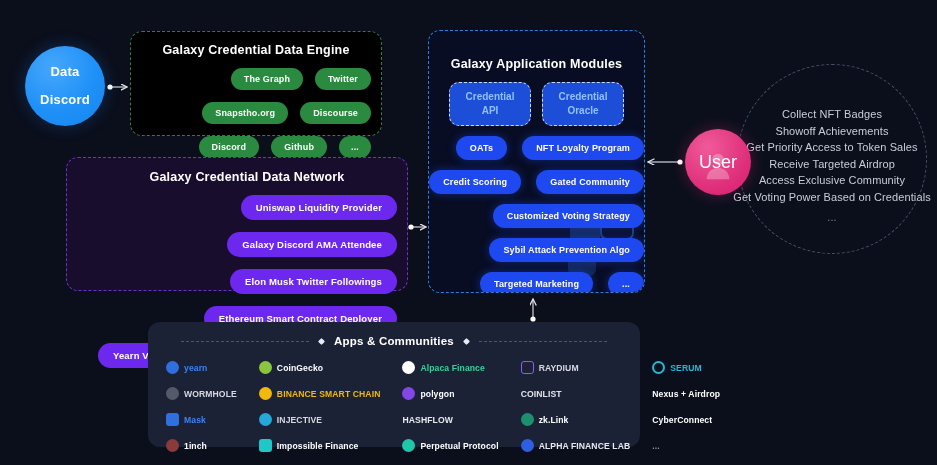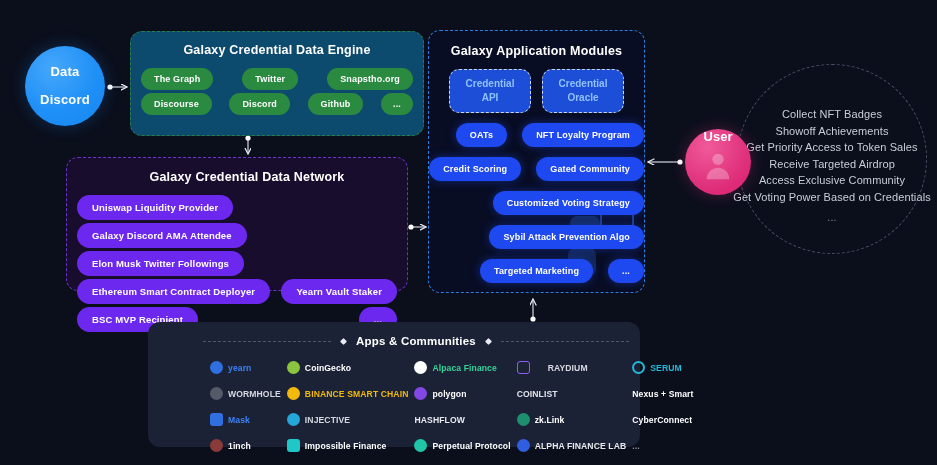--- a/index.html
+++ b/index.html
@@ -26,26 +26,26 @@
 
   
   .panel{ position:absolute; border-radius:12px; }
   .panel .ptitle{
     text-align:center; font-weight:bold; font-size:12.5px; letter-spacing:.2px;
     color:#fff;
   }
 
   
   #engine{
-    left:130px; top:31px; width:294px; height:105px;
-    background:#0c4a6e;
+    left:130px; top:31px; width:252px; height:105px;
+    background:#000000;
     border:1px dashed #2e7d46;
   }
   #engine .ptitle{ margin-top:11px; }
-  .rowwrap{ display:flex; flex-wrap:wrap; justify-content:space-between; gap:3px; margin-top:11px; padding:0 10px; }
+  .rowwrap{ display:flex; flex-wrap:wrap; justify-content:flex-end; gap:12px; margin-top:11px; padding:0 10px; }
   .pill{
     border-radius:999px; font-size:9px; font-weight:bold; color:#fff;
     display:inline-flex; align-items:center; justify-content:center;
     padding:6px 13px; white-space:nowrap; letter-spacing:.15px;
   }
   .pill.green{ background:#2a8a3f; }
   .pill.green.dots{ padding:6px 12px; }
 
   
   #network{
@@ -56,21 +56,21 @@
   #network .ptitle{ margin-top:12px;padding-left:20px; }
   .pill.purple{ background:#6d28f0; font-size:9.5px; padding:7px 15px; }
 
   
   #modules{
     left:428px; top:30px; width:217px; height:263px;
     background:#080d23;
     border:1px dashed #2a7fe0;
     overflow:hidden;
   }
-  #modules .ptitle{ margin-top:13px; position:relative; z-index:2; }
+  #modules .ptitle{ margin-top:26px; position:relative; z-index:2; }
   .deco{ position:absolute; right:8px; bottom:16px; z-index:0; }
   .deco i{ position:absolute; display:block; border-radius:7px; }
   .deco i.a{ width:30px; height:30px; right:36px; bottom:30px; background:#132a58; }
   .deco i.b{ width:34px; height:34px; right:2px; bottom:36px; border:2px solid #1d3f7d; }
   .deco i.c{ width:28px; height:28px; right:40px; bottom:0px; background:#122551; }
   .bigbtns{ display:flex; justify-content:center; gap:11px; margin-top:11px; position:relative; z-index:2; }
   .bigbtn{
     width:82px; height:44px; border-radius:10px; background:#1d4ed8;
     border:1.5px dashed #cdd9f5;
     display:flex; flex-direction:column; align-items:center; justify-content:center;
@@ -81,46 +81,46 @@
               box-shadow:0 0 10px rgba(31,73,240,.45); }
 
   
   .orbit{
     position:absolute; left:737px; top:64px; width:190px; height:190px;
     border:1px dashed #4a5166; border-radius:50%;
   }
   .userc{
     position:absolute; left:685px; top:129px; width:66px; height:66px; border-radius:50%;
     background:radial-gradient(circle at 35% 28%, #f05a9a 0%, #e0317c 60%, #d81b6f 100%);
-    display:flex; justify-content:center;
-    font-weight:bold; font-size:13px; color:#fff;
+    display:flex; align-items:center; justify-content:center;
+    font-weight:normal; font-size:18px; color:#fff;
     box-shadow:0 0 16px rgba(224,49,124,.3);
     overflow:hidden;
   }
   .userc .glyph{ position:absolute; left:50%; top:54%; transform:translate(-50%,-50%); opacity:.28; }
   .userc span.lbl{ position:relative; z-index:2; }
   .benefits{
     position:absolute; left:737px; top:108px; width:190px;
     display:flex; flex-direction:column; align-items:center; gap:4.5px;
   }
   .benefits div{ font-size:11px; color:#c9cdd8; white-space:nowrap; letter-spacing:.1px; }
   .benefits div.dots{ color:#7b8192; margin-top:4px; }
 
   
   #apps{
     position:absolute; left:148px; top:322px; width:492px; height:125px;
-    background:#1b2236; border-radius:12px;padding-left:44px;
+    background:#1b2236; border-radius:12px;
   }
   .appshead{ display:flex; align-items:center; justify-content:center; gap:10px; padding-top:13px; }
   .dline{ width:128px; height:0; border-top:1px dashed #4d566e; }
   .diamond{ width:5px; height:5px; background:#e8ebf2; transform:rotate(45deg); border-radius:1px; }
   .appstitle{ font-size:11.5px; font-weight:bold; color:#fff; letter-spacing:.2px; }
   .grid{
     margin-top:12px; padding:0 18px;
-    display:grid; grid-template-columns:repeat(5,1fr); gap:9px 6px;
+    display:grid; grid-template-columns:repeat(5,1fr); gap:9px 22px;
   }
   .logo{ display:flex; align-items:center; gap:5px; height:17px; }
   .logo .lname{ font-size:8.6px; font-weight:bold; white-space:nowrap; letter-spacing:.1px; }
   .mark{ width:13px; height:13px; border-radius:50%; flex:none; display:block; }
 
   
   svg.conn{ position:absolute; inset:0; width:937px; height:465px; pointer-events:none; }
 </style>
 </head>
 <body>
@@ -259,21 +259,21 @@
         <div class="logo">
           <span class="mark" style="background: rgb(139, 197, 63);"></span>
           <span class="lname" style="color: rgb(255, 255, 255);">CoinGecko</span>
         </div>
         <div class="logo">
           <span class="mark" style="background: rgb(255, 255, 255);"></span>
           <span class="lname" style="color: rgb(52, 211, 153);">Alpaca Finance</span>
         </div>
         <div class="logo">
           <span class="mark" style="background: transparent; border: 1.5px solid rgb(139, 92, 246); border-radius: 3px;"></span>
-          <span class="lname" style="color: rgb(215, 217, 224); margin-left: 13px;">RAYDIUM</span>
+          <span class="lname" style="color: rgb(215, 217, 224);">RAYDIUM</span>
         </div>
         <div class="logo">
           <span class="mark" style="background: transparent; border: 2px solid rgb(34, 184, 214);"></span>
           <span class="lname" style="color: rgb(34, 184, 214);">SERUM</span>
         </div>
         <div class="logo">
           <span class="mark" style="background: rgb(85, 90, 104);"></span>
           <span class="lname" style="color: rgb(215, 217, 224);">WORMHOLE</span>
         </div>
         <div class="logo">
@@ -281,21 +281,21 @@
           <span class="lname" style="color: rgb(240, 185, 11);">BINANCE SMART CHAIN</span>
         </div>
         <div class="logo">
           <span class="mark" style="background: rgb(130, 71, 229);"></span>
           <span class="lname" style="color: rgb(255, 255, 255);">polygon</span>
         </div>
         <div class="logo">
           <span class="lname" style="color: rgb(227, 229, 234);">COINLIST</span>
         </div>
         <div class="logo">
-          <span class="lname" style="color: rgb(255, 255, 255);">Nexus + Smart</span>
+          <span class="lname" style="color: rgb(255, 255, 255);">Nexus + Airdrop</span>
         </div>
         <div class="logo">
           <span class="mark" style="background: rgb(47, 111, 224); border-radius: 3px;"></span>
           <span class="lname" style="color: rgb(59, 130, 246);">Mask</span>
         </div>
         <div class="logo">
           <span class="mark" style="background: rgb(37, 167, 216);"></span>
           <span class="lname" style="color: rgb(215, 217, 224);">INJECTIVE</span>
         </div>
         <div class="logo">

